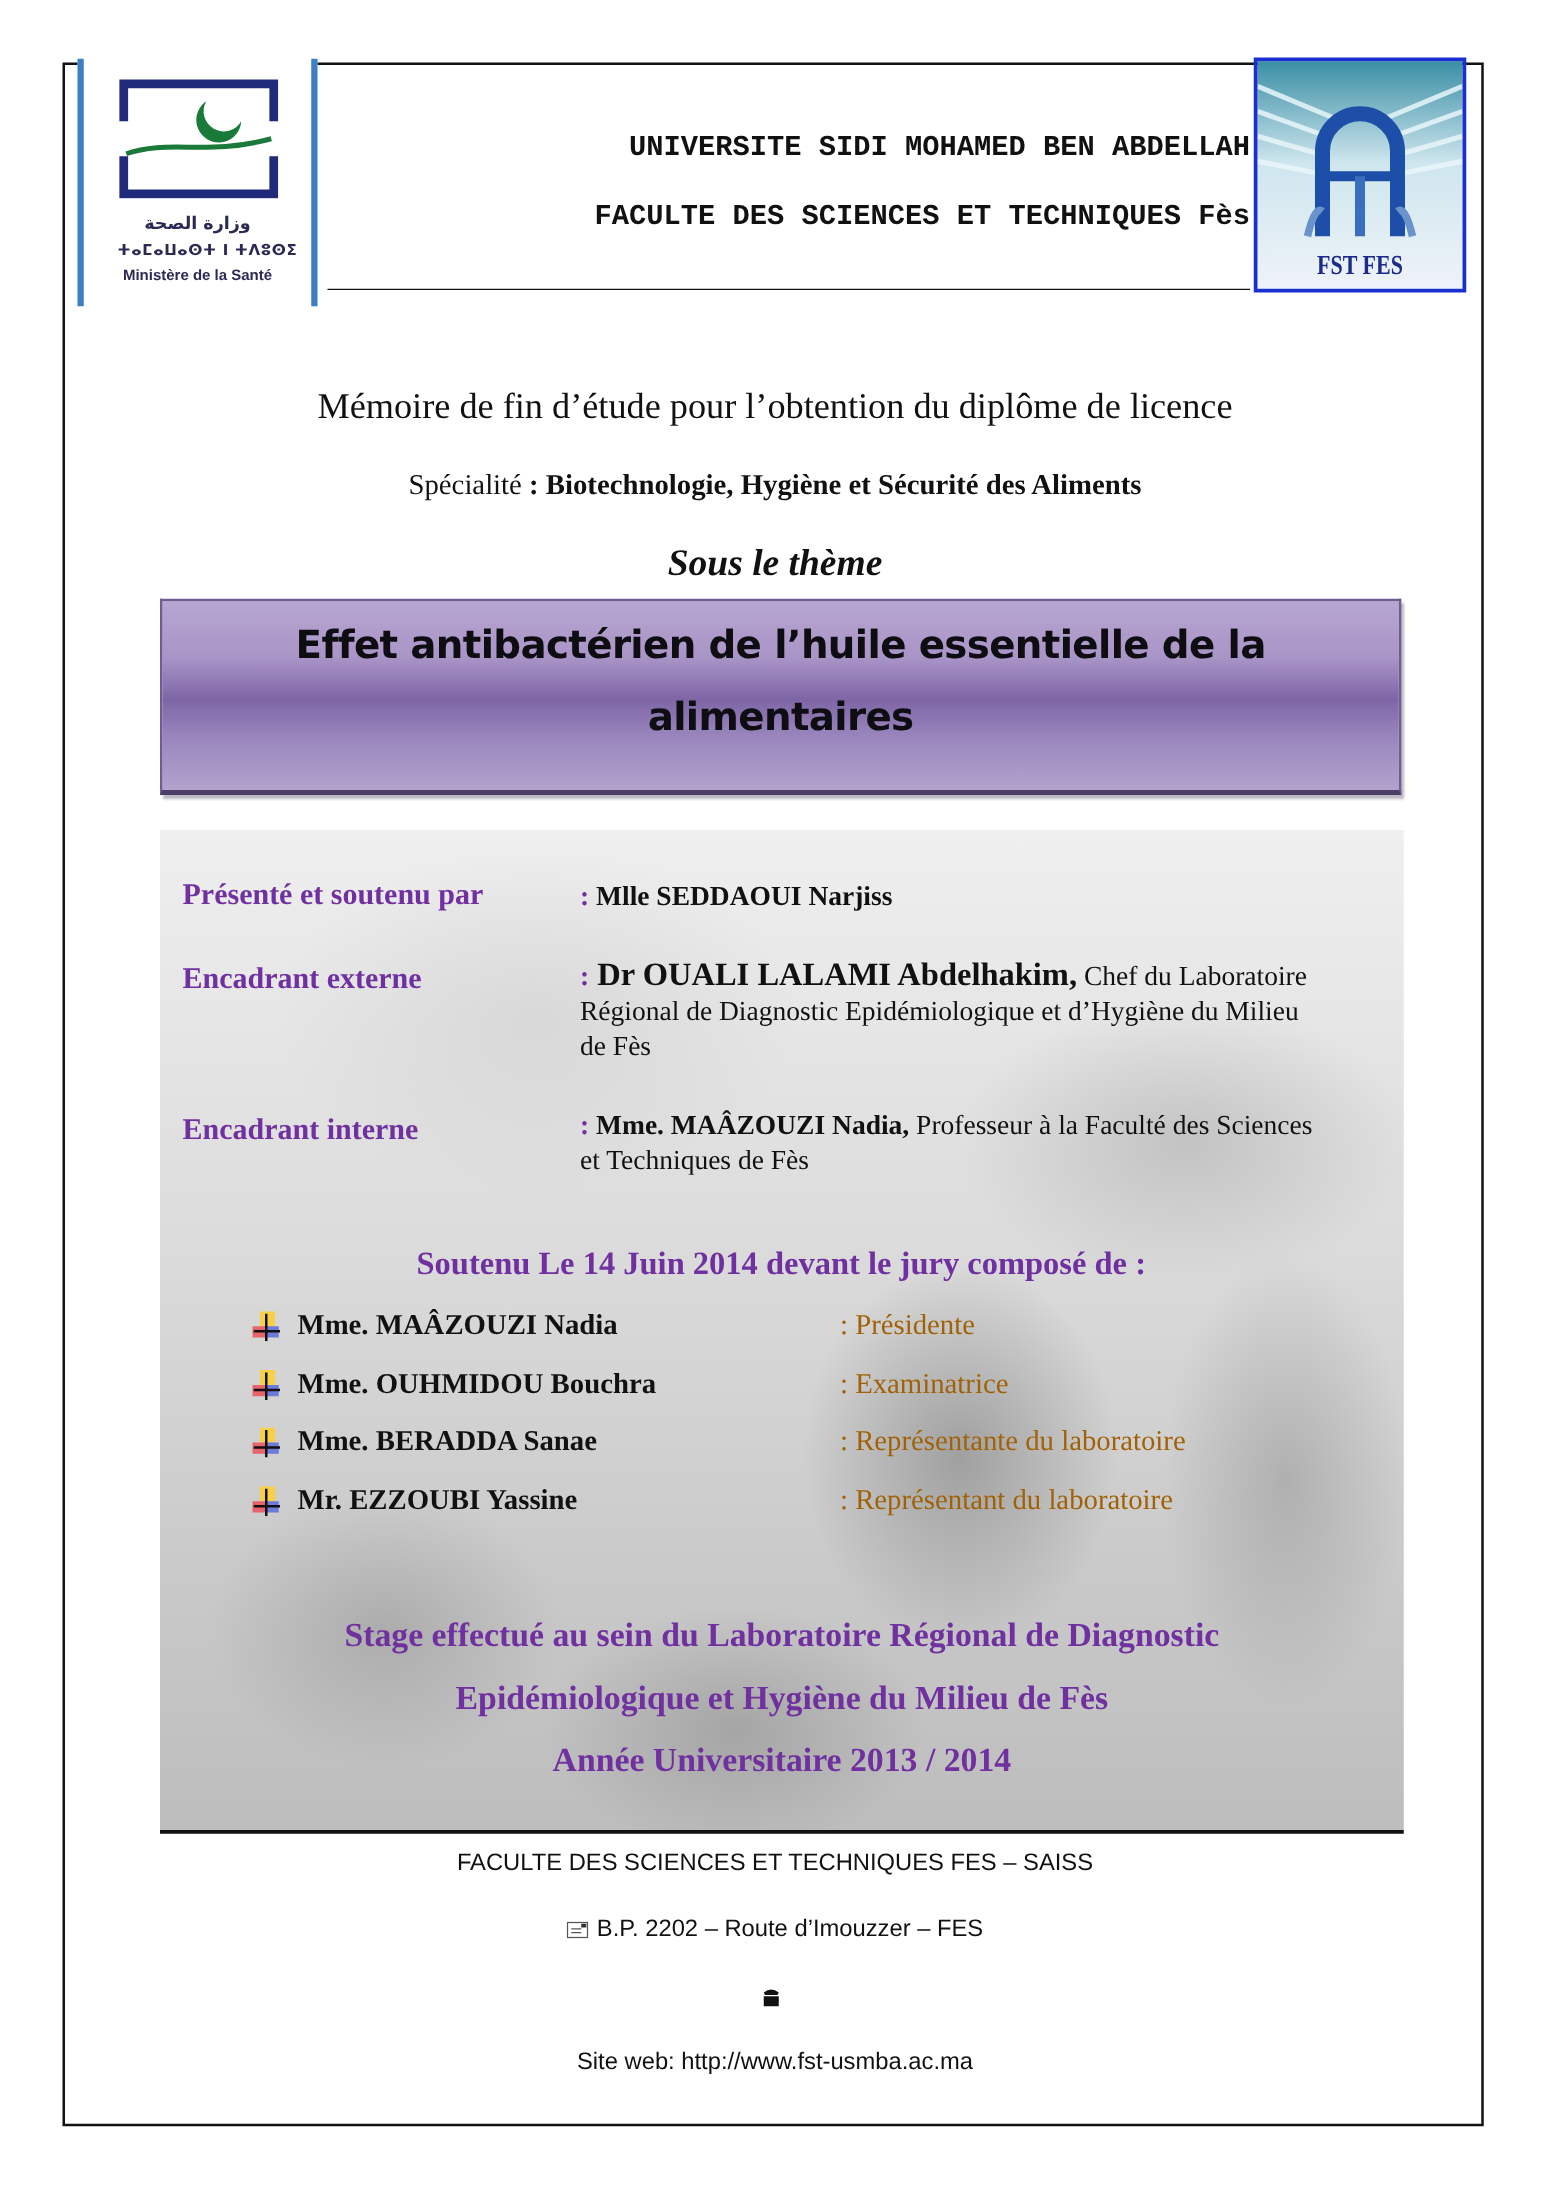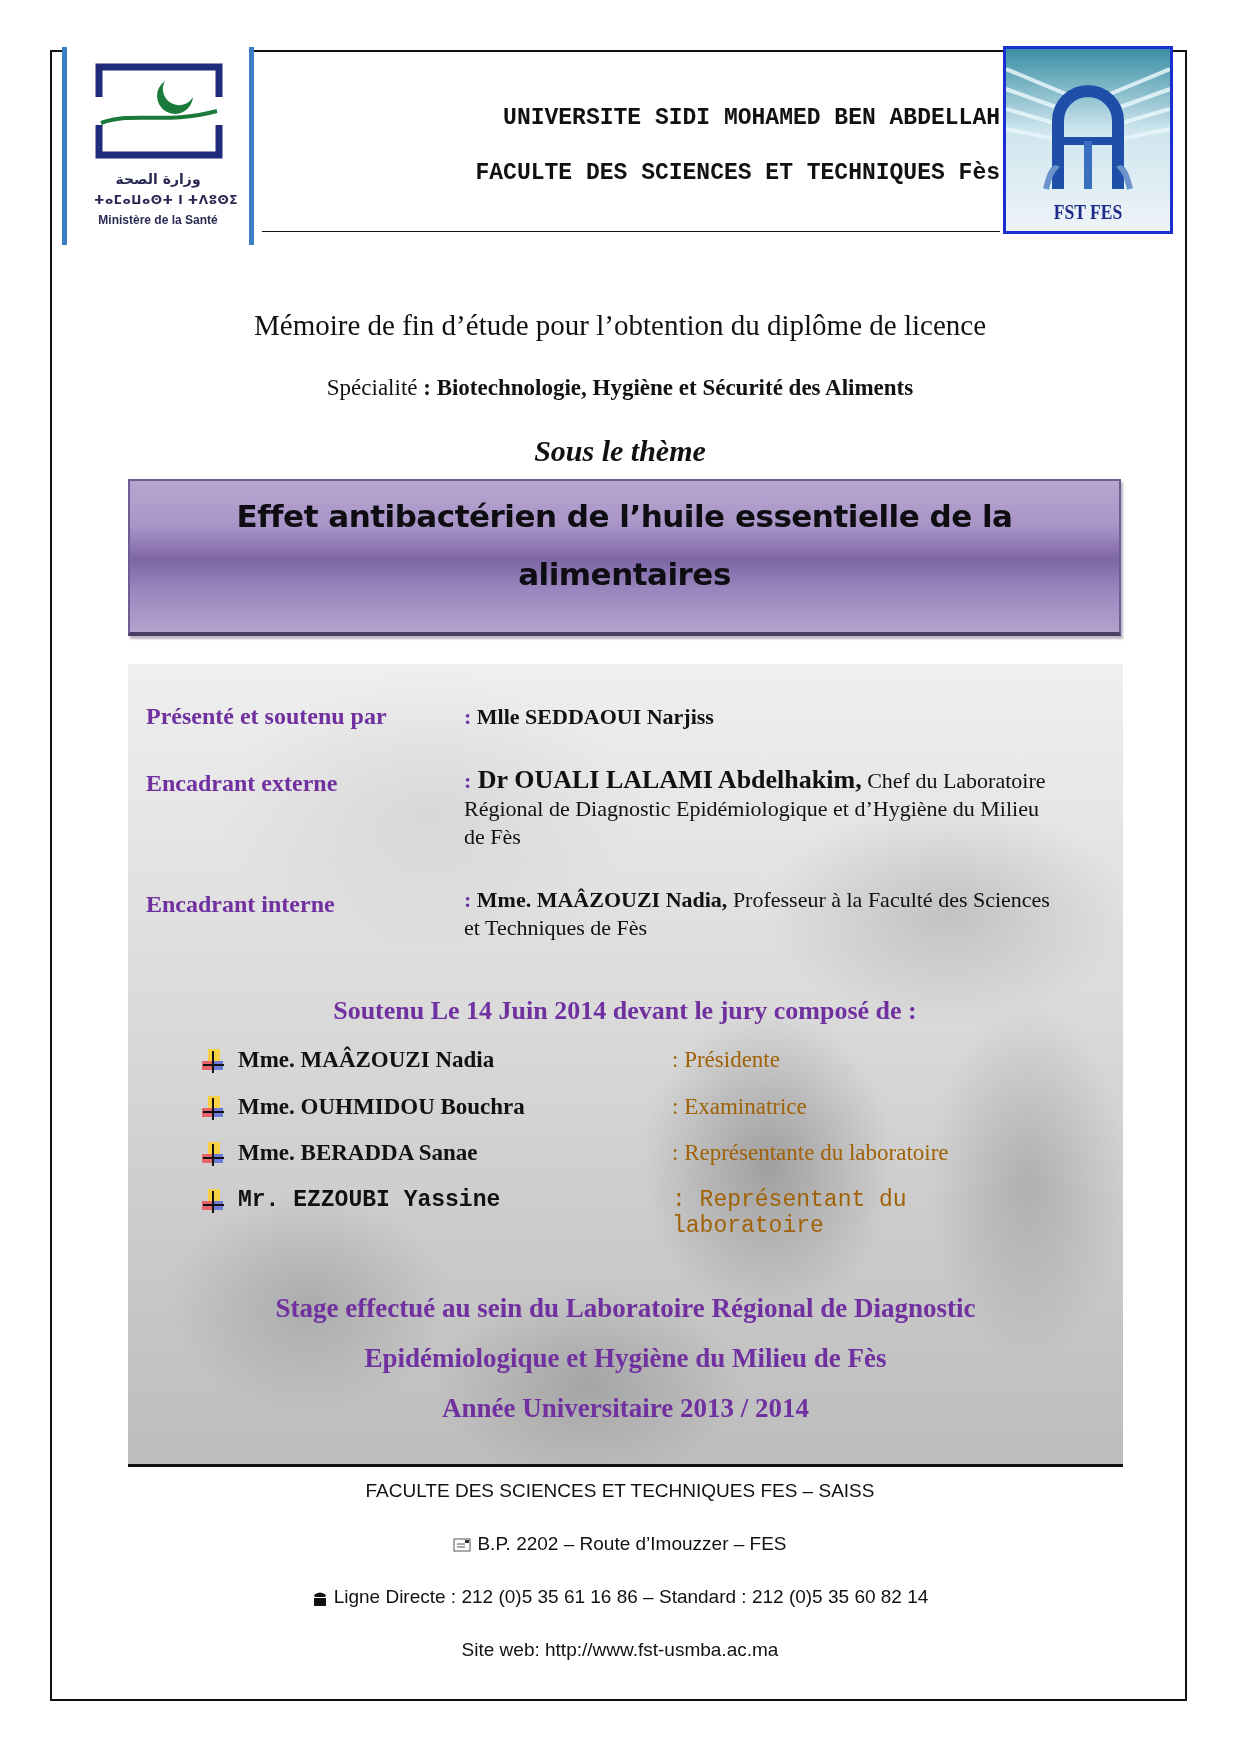--- a/index.html
+++ b/index.html
@@ -65,21 +65,21 @@
 
   .soutenu { position: absolute; left: 0; right: 0; top: 996px; text-align: center; padding-left: 10px; font-size: 26px; font-weight: bold; color: #7030a0; }
 
   .jury-row { position: absolute; left: 200px; width: 820px; height: 30px; font-size: 23px; }
   .jury-row .bullet { position: absolute; left: 0; top: 2px; width: 26px; height: 24px; }
   .jury-row .name { position: absolute; left: 38px; top: 0; font-weight: bold; color: #111; }
   .jury-row .role { position: absolute; left: 428px; top: 0; color: #a16207; margin-left: 44px; }
   .jr-0 { top: 1047px; }
   .jr-1 { top: 1094px; }
   .jr-2 { top: 1140px; }
-  .jr-3 { top: 1187px; font-family: Liberation Mono, monospace; }
+  .jr-3 { top: 1187px; }
 
   .stage { position: absolute; left: 128px; width: 995px; text-align: center; font-size: 27px; font-weight: bold; color: #7030a0; }
   .stage-1 { top: 1293px; }
   .stage-2 { top: 1343px; }
   .stage-3 { top: 1393px; }
 
   
   .foot { position: absolute; left: 0; right: 0; text-align: center; font-family: "Liberation Sans", sans-serif; font-size: 19px; color: #111; }
   .foot-1 { top: 1480px; }
   .foot-2 { top: 1533px; }
@@ -217,15 +217,15 @@
     <rect x="1" y="2" width="16" height="12" fill="#fff" stroke="#555" stroke-width="1"></rect>
     <line x1="4" y1="7" x2="12" y2="7" stroke="#555"></line>
       <line x1="4" y1="10" x2="12" y2="10" stroke="#555"></line>
     <rect x="12" y="3" width="4" height="3" fill="#333"></rect>
   </svg><span>B.P. 2202 – Route d’Imouzzer – FES</span>
 </div>
 <div class="foot foot-3">
   <svg class="ico" width="16" height="18" viewBox="0 0 16 18">
     <path d="M2 6 Q8 1 14 6 L13 8 L3 8 Z" fill="#111"></path>
     <rect x="2" y="9" width="12" height="8" fill="#111"></rect>
-  </svg><span>Ligne Directe : 212 (0)5 35 61 16 86 – Standard : 212 (0)5 35 60 82 14</span>
+  </svg>
 </div>
 <div class="foot foot-4">Site web: http://www.fst-usmba.ac.ma</div>
 
 </body></html>

